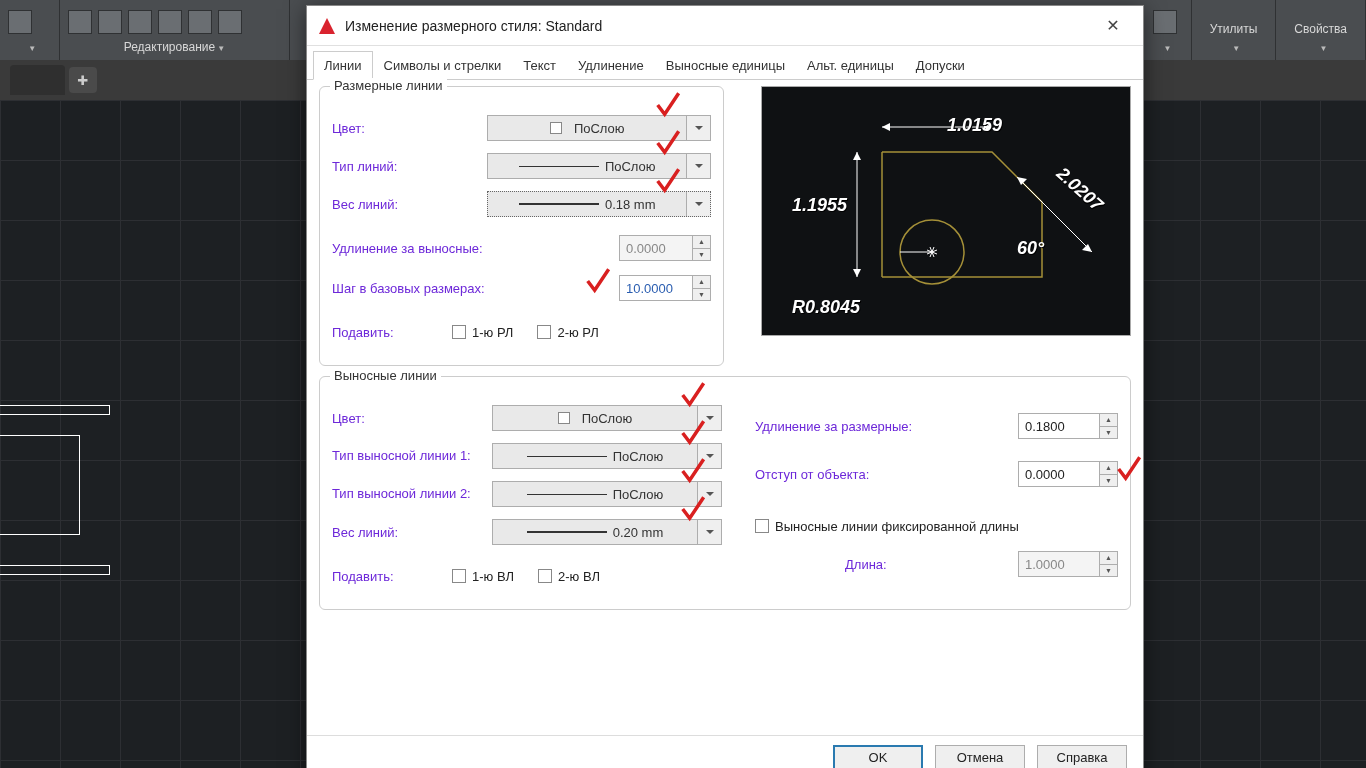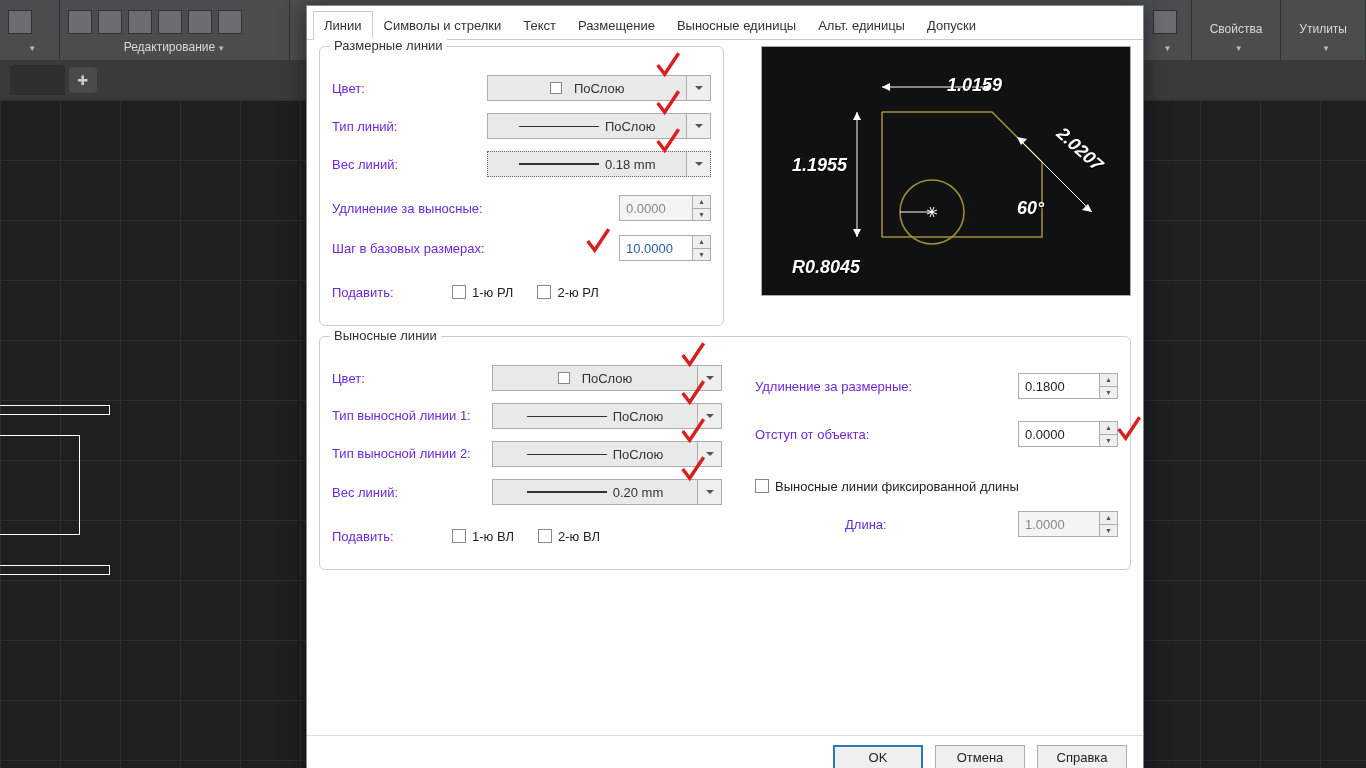--- a/index.html
+++ b/index.html
@@ -105,48 +105,57 @@
     </div>
   </div>
   <div class="ribbon-right">
     <div class="ribbon-panel">
       <div class="ribbon-icons">
           <div class="ribbon-icon"></div>
         </div>
       <div class="ribbon-label ribbon-dd">&nbsp;</div>
     </div>
     <div class="ribbon-panel">
+      <div class="ribbon-label">Утилиты</div>
+      <div class="ribbon-label ribbon-dd">&nbsp;</div>
+    </div>
+    <div class="ribbon-panel">
       <div class="ribbon-label">Свойства</div>
-      <div class="ribbon-label ribbon-dd">&nbsp;</div>
-    </div>
-    <div class="ribbon-panel">
-      <div class="ribbon-label">Утилиты</div>
       <div class="ribbon-label ribbon-dd">&nbsp;</div>
     </div>
   </div>
   <div class="tab-strip">
     <div class="file-tab">&nbsp;&nbsp;&nbsp;&nbsp;&nbsp;&nbsp;&nbsp;&nbsp;</div>
     <div class="tab-plus">✚</div>
   </div>
   <div class="canvas">
     <div class="canvas-shape">
       <div style="left:0;top:0;width:120px;height:10px;"></div>
       <div style="left:0;top:30px;width:90px;height:100px;"></div>
       <div style="left:0;top:160px;width:120px;height:10px;"></div>
     </div>
   </div>
 </div>
 
 <div class="dialog">
+  <div class="titlebar">
+    <span class="logo">
+      <svg viewBox="0 0 20 20">
+          <polygon points="10,2 18,18 2,18" fill="#d9232e"></polygon>
+        </svg>
+    </span>
+    <span class="title">Изменение размерного стиля: Standard</span>
+    <span class="close">✕</span>
+  </div>
 
   <div class="tabs">
     <div class="tab active">Линии</div>
     <div class="tab">Символы и стрелки</div>
     <div class="tab">Текст</div>
-    <div class="tab">Размещение</div>
+    <div class="tab">Удлинение</div>
     <div class="tab">Выносные единицы</div>
     <div class="tab">Альт. единицы</div>
     <div class="tab">Допуски</div>
   </div>
 
   <div class="body">
 
     <div class="top-area">
 
       <div class="groupbox left-col" style="position:relative;">

